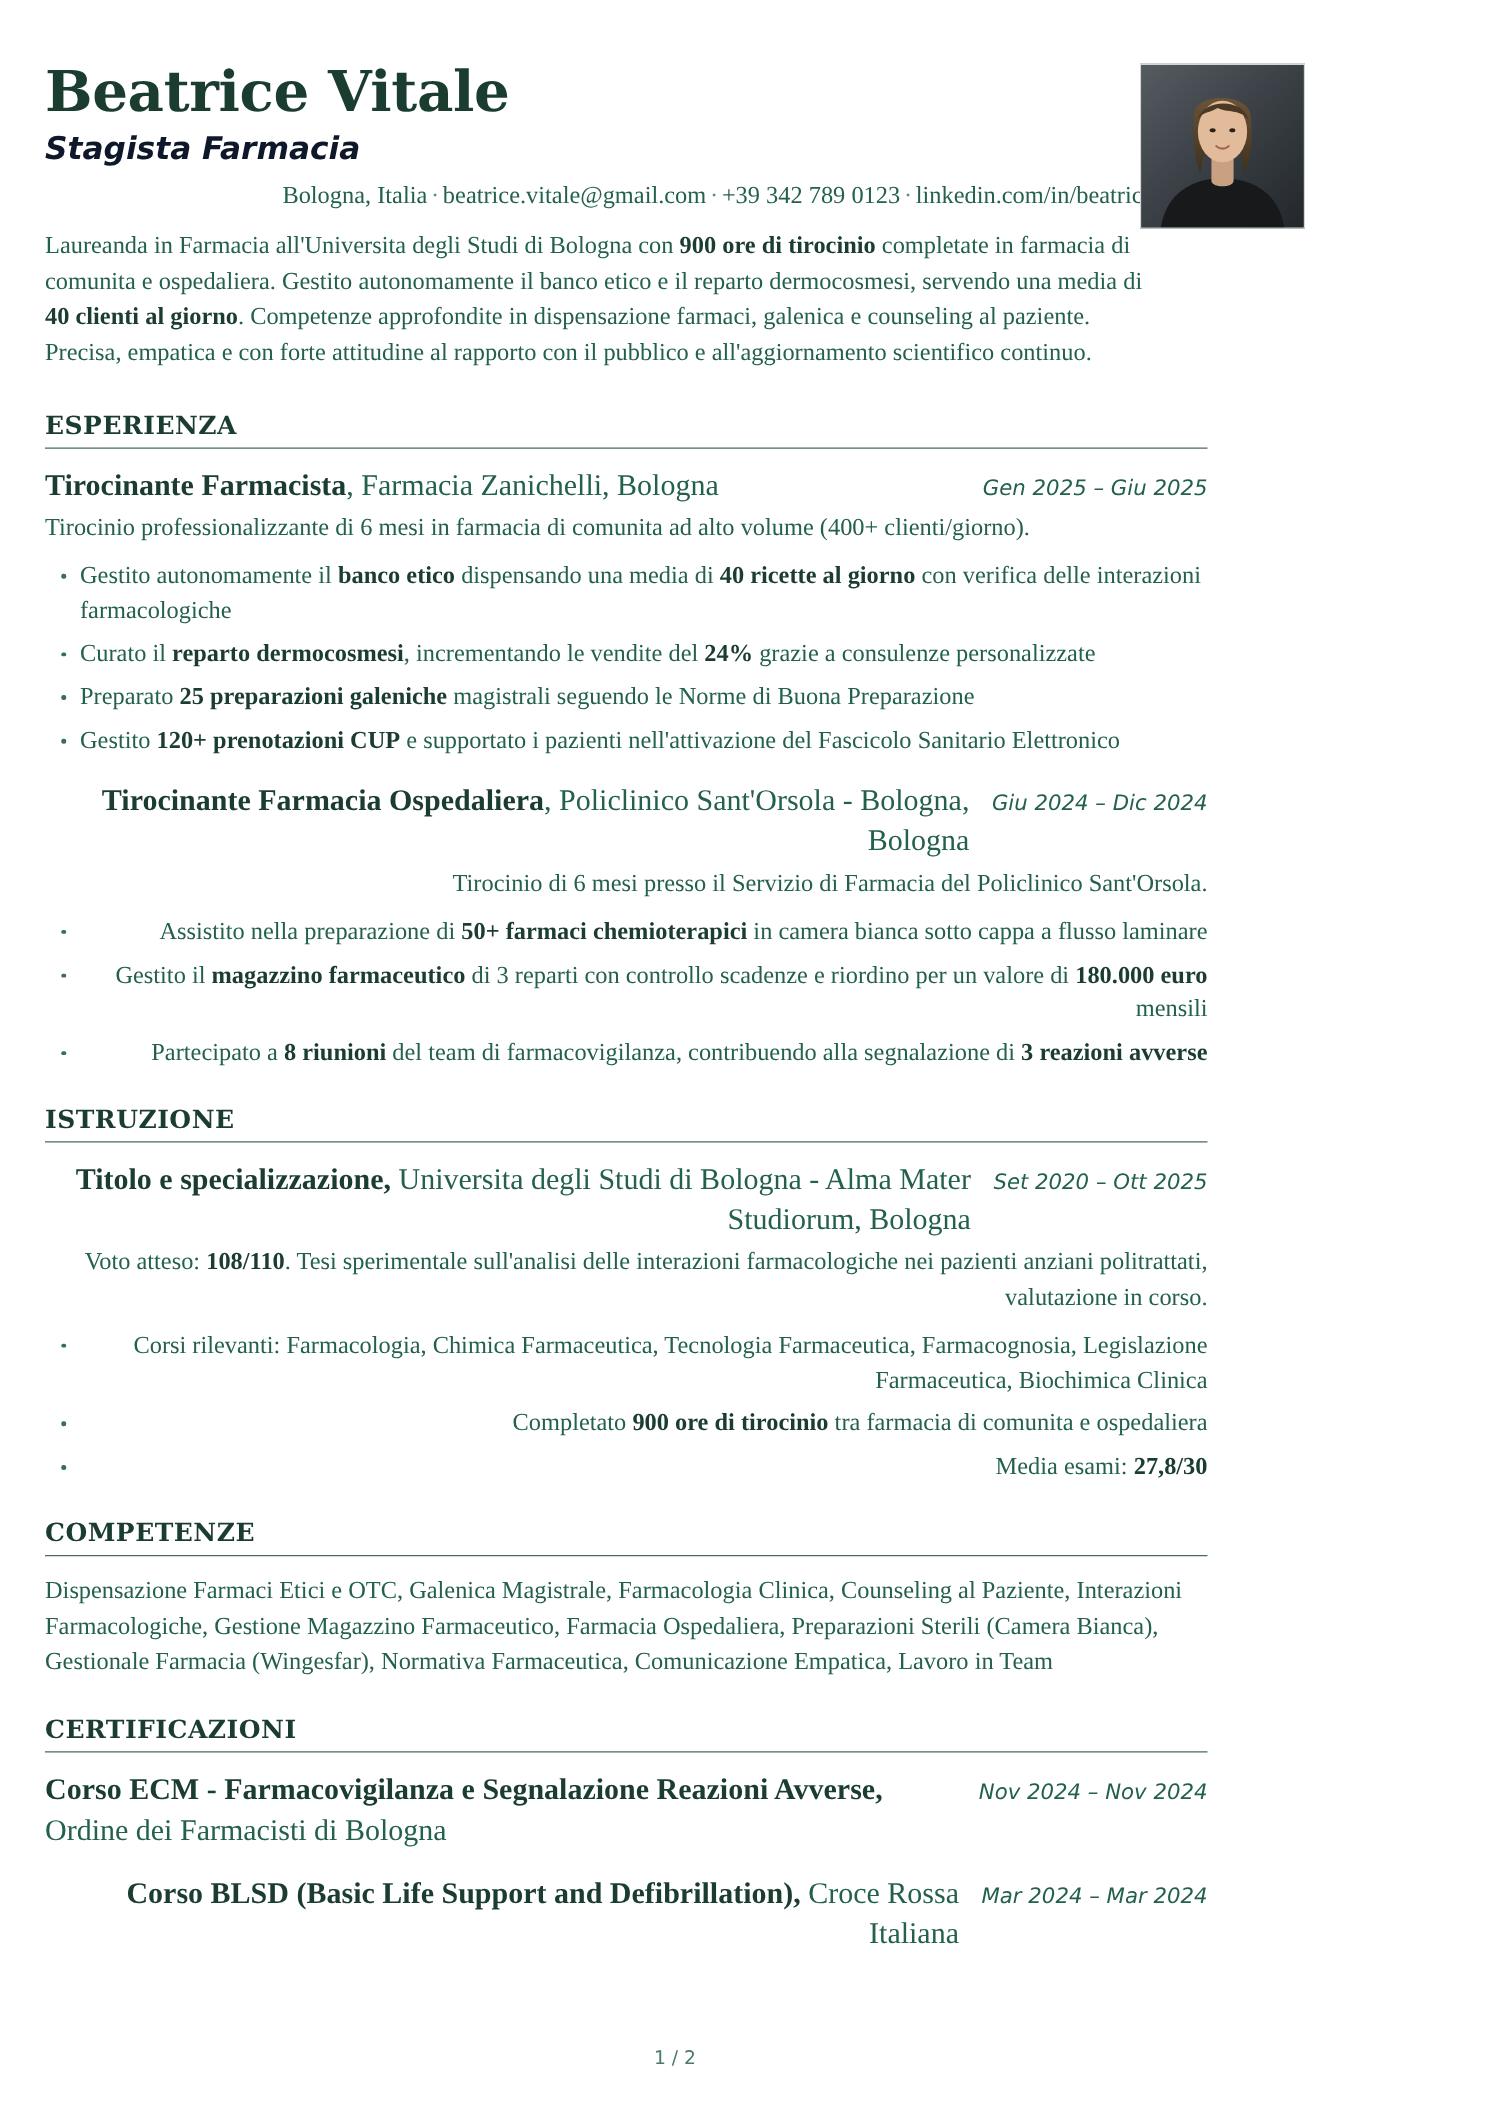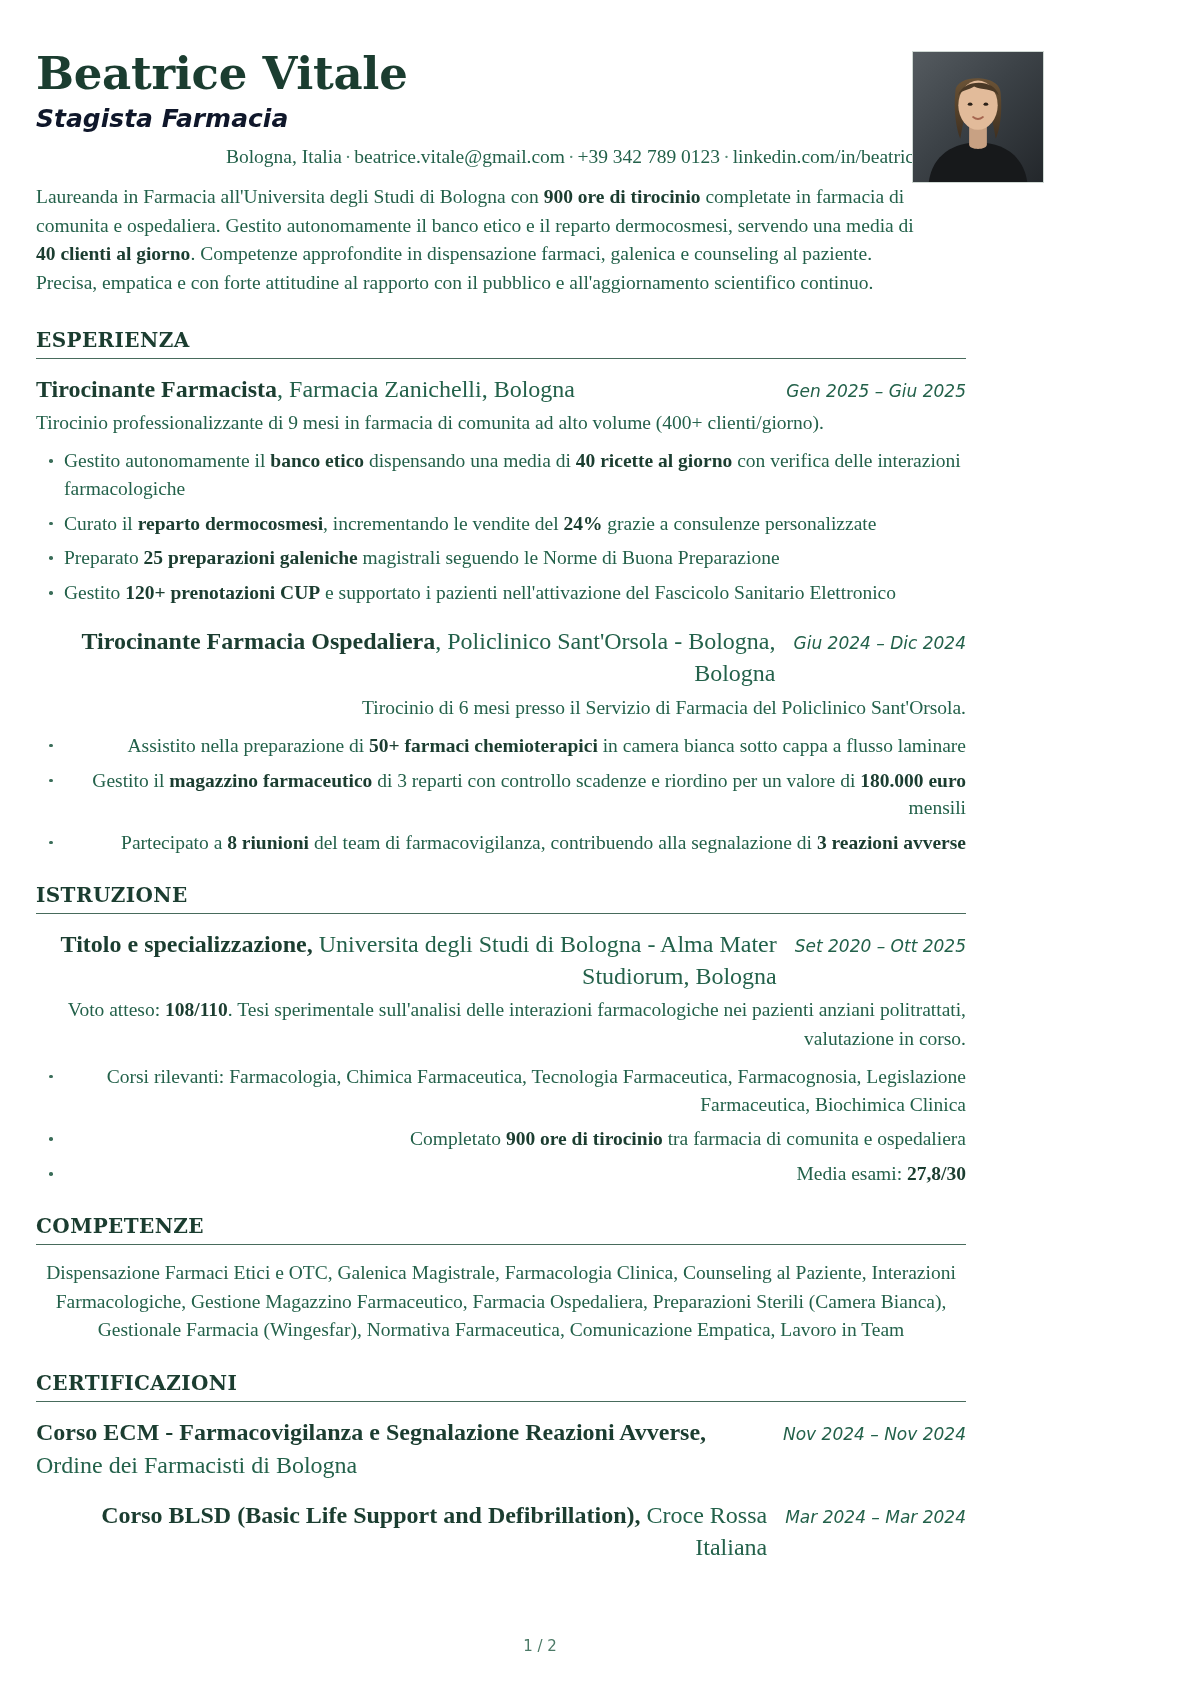--- a/index.html
+++ b/index.html
@@ -139,21 +139,20 @@
     height: 3.5px;
     background: #3a6d59;
     border-radius: 50%;
   }
 
   .skills-text {
     font-size: 19.5px;
     line-height: 1.48;
     margin: 0;
     color: #23614a;
-    text-align: center;
   }
 
   .footer {
     position: absolute;
     left: 0;
     right: 0;
     bottom: 28px;
     text-align: center;
     font-family: "DejaVu Sans", "Liberation Sans", sans-serif;
     font-size: 15px;
@@ -209,21 +208,21 @@
 
   <div class="section">
     <div class="section-title">ESPERIENZA</div>
     <div class="rule"></div>
 
     <div class="entry">
       <div class="entry-head">
         <div class="entry-title"><b>Tirocinante Farmacista</b>, Farmacia Zanichelli, Bologna</div>
         <div class="entry-date">Gen 2025 – Giu 2025</div>
       </div>
-      <p class="entry-desc">Tirocinio professionalizzante di 9 mesi in farmacia di comunita ad alto volume (400+ clienti/giorno).</p>
+      <p class="entry-desc">Tirocinio professionalizzante di 6 mesi in farmacia di comunita ad alto volume (400+ clienti/giorno).</p>
       <ul class="bullets">
         <li>Gestito autonomamente il <b>banco etico</b> dispensando una media di <b>40 ricette al giorno</b> con verifica delle interazioni farmacologiche</li>
         <li>Curato il <b>reparto dermocosmesi</b>, incrementando le vendite del <b>24%</b> grazie a consulenze personalizzate</li>
         <li>Preparato <b>25 preparazioni galeniche</b> magistrali seguendo le Norme di Buona Preparazione</li>
         <li>Gestito <b>120+ prenotazioni CUP</b> e supportato i pazienti nell'attivazione del Fascicolo Sanitario Elettronico</li>
       </ul>
     </div>
 
     <div class="entry">
       <div class="entry-head">

